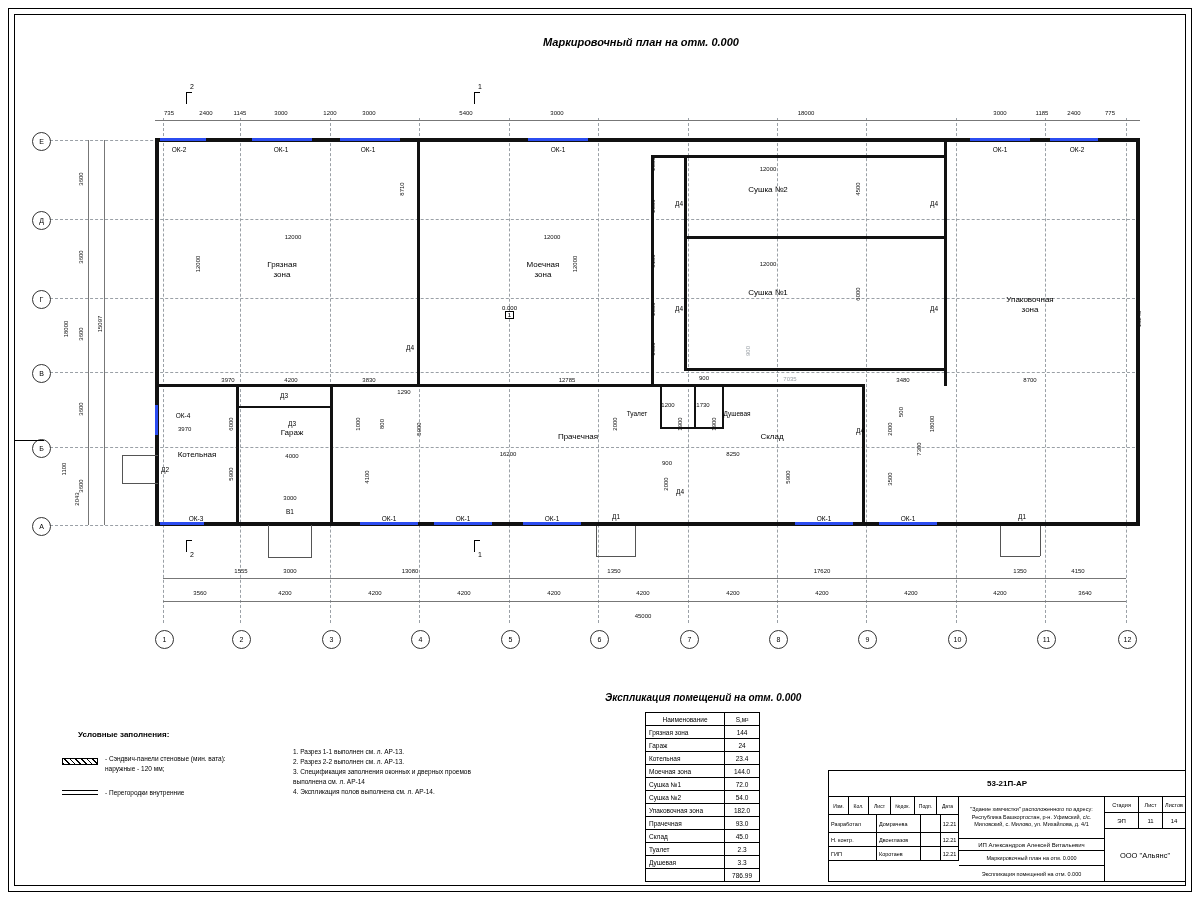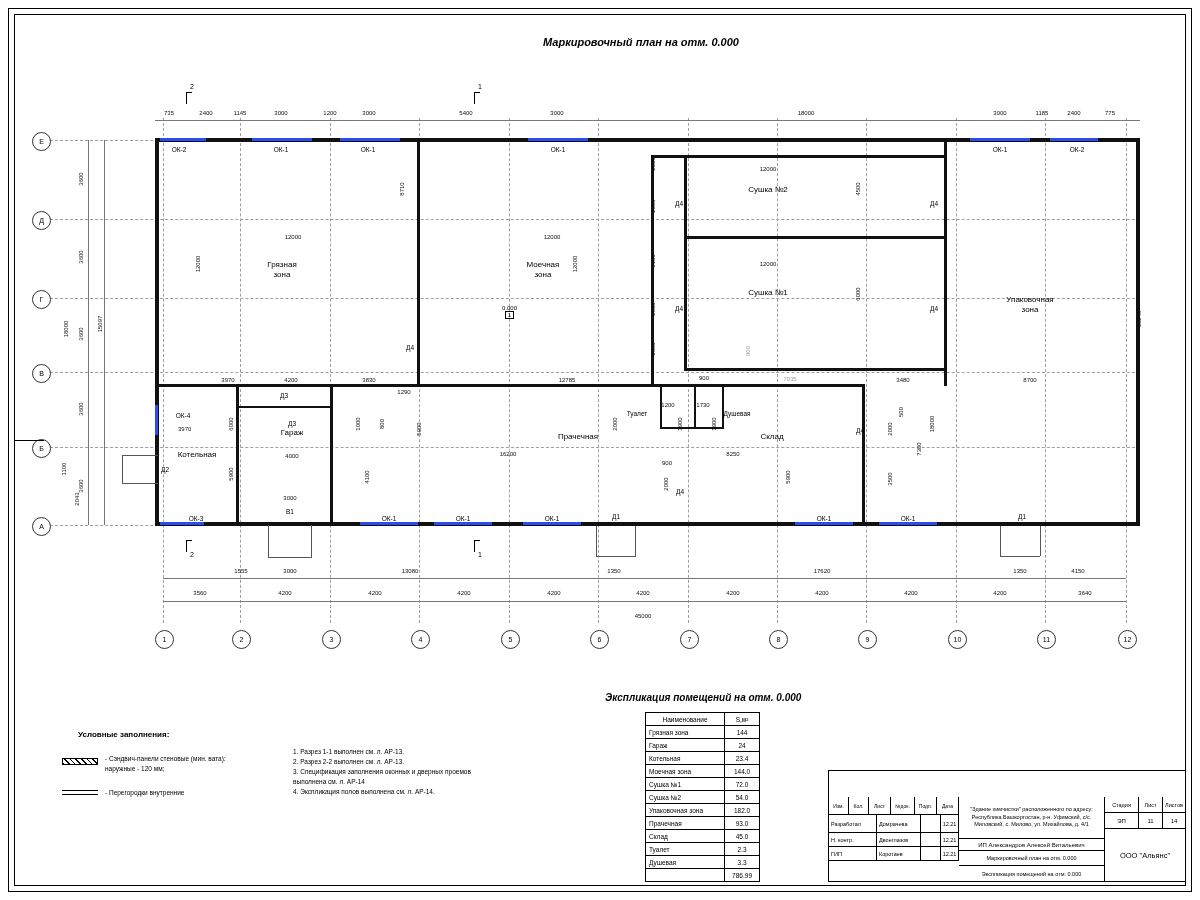--- a/index.html
+++ b/index.html
@@ -376,20 +376,21 @@
   <div class="legend-n" style="left:105px;top:754px;width:150px;">- Сэндвич-панели стеновые (мин. вата): наружные - 120 мм;</div>
   <div class="partline" style="left:62px;top:790px;width:36px;"></div>
   <div class="legend-n" style="left:105px;top:788px;">- Перегородки внутренние</div>
 
   <div class="legend-n" style="left:293px;top:747px;">1. Разрез 1-1 выполнен см. л. АР-13.</div>
   <div class="legend-n" style="left:293px;top:757px;">2. Разрез 2-2 выполнен см. л. АР-13.</div>
   <div class="legend-n" style="left:293px;top:767px;width:185px;">3. Спецификация заполнения оконных и дверных проемов выполнена см. л. АР-14</div>
   <div class="legend-n" style="left:293px;top:787px;">4. Экспликация полов выполнена см. л. АР-14.</div>
 
   <div class="stamp" style="left:828px;top:770px;width:356px;height:110px;">
+    <div class="cell" style="left:0;top:0;width:356px;height:26px;border-right:none;font-weight:bold;font-size:8px;">53-21П-АР</div>
 
     <div class="cell" style="left:0;top:26px;width:20px;height:18px;font-size:5px;">Изм.</div>
     <div class="cell" style="left:20px;top:26px;width:20px;height:18px;font-size:5px;">Кол.</div>
     <div class="cell" style="left:40px;top:26px;width:22px;height:18px;font-size:5px;">Лист</div>
     <div class="cell" style="left:62px;top:26px;width:24px;height:18px;font-size:5px;">№док.</div>
     <div class="cell" style="left:86px;top:26px;width:22px;height:18px;font-size:5px;">Подп.</div>
     <div class="cell" style="left:108px;top:26px;width:22px;height:18px;font-size:5px;">Дата</div>
 
     <div class="cell" style="left:0;top:44px;width:48px;height:18px;font-size:5.5px;justify-content:flex-start;">Разработал</div>
     <div class="cell" style="left:48px;top:44px;width:44px;height:18px;font-size:5.5px;justify-content:flex-start;">Домрачева</div>

